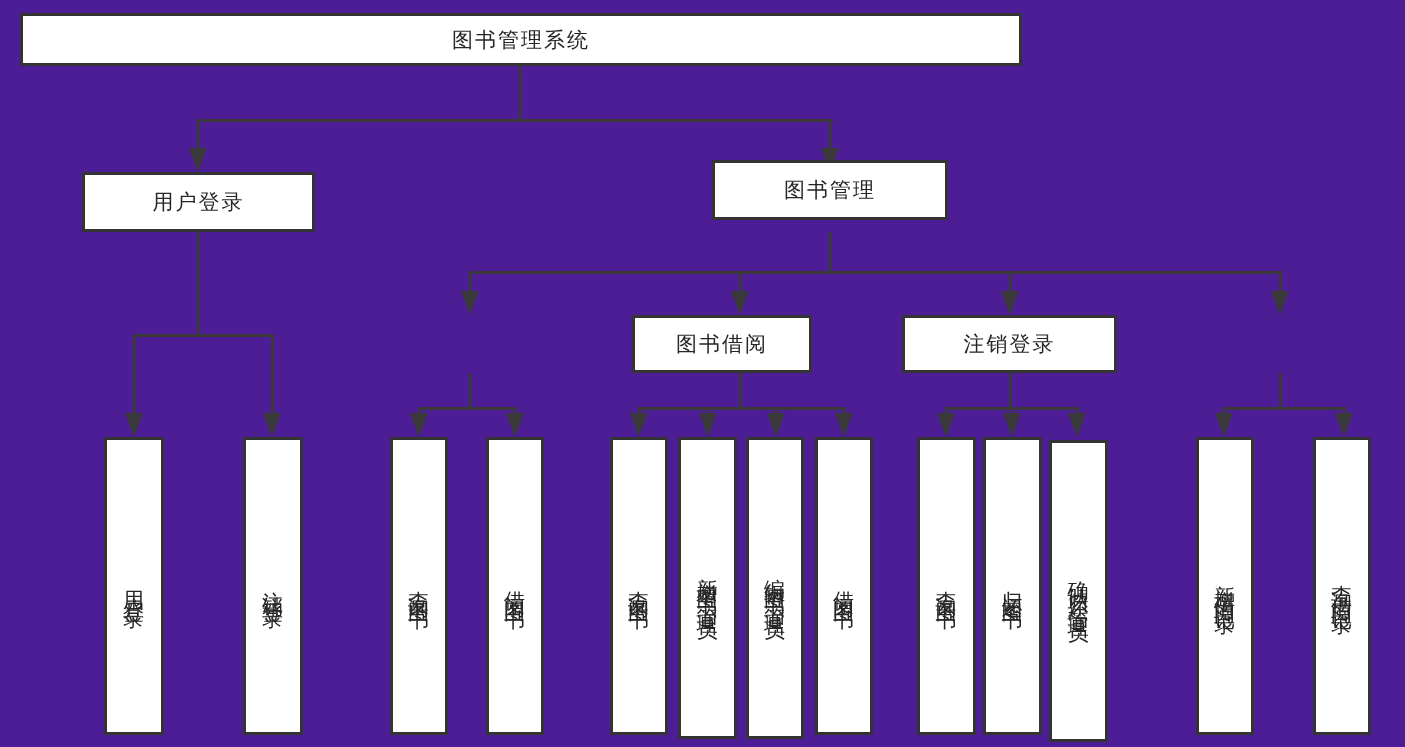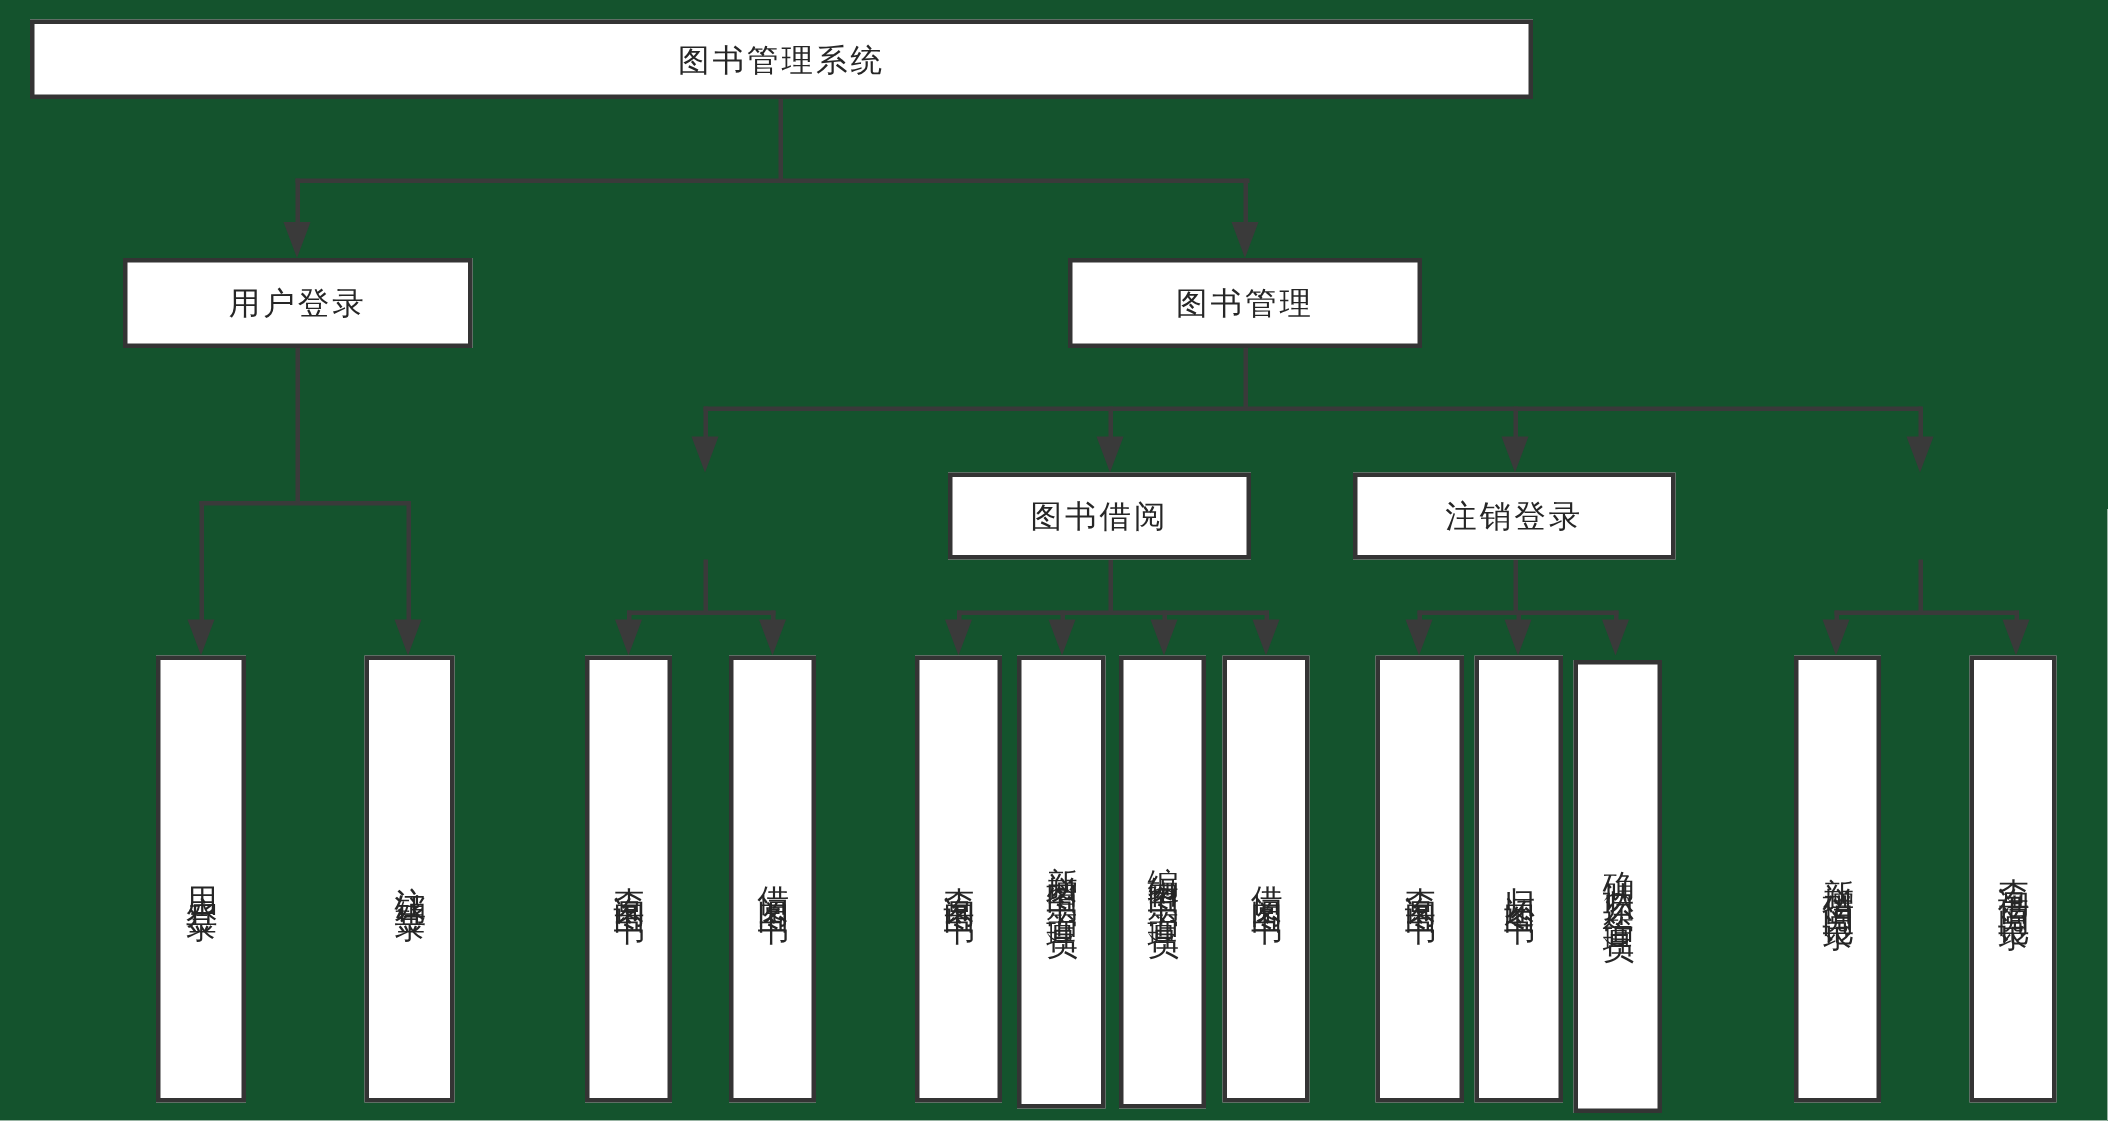--- a/index.html
+++ b/index.html
@@ -1,17 +1,17 @@
 <!DOCTYPE html>
 <html><head>
 <meta charset="utf-8">
 <style>
   html,body { margin:0; padding:0; background:#ffffff; }
   #stage {
-    position:relative; width:1405px; height:747px; background:#14532d;
+    position:relative; width:1405px; height:747px; background:#4c1d95;
     font-family:"Liberation Sans", sans-serif; overflow:hidden;
   }
   .node {
     position:absolute; box-sizing:border-box;
     border:3px solid #343434; background:#ffffff;
     display:flex; align-items:center; justify-content:center;
     color:#262626; font-size:21px; letter-spacing:2px;
     z-index:2;
   }
   .leaf span {
@@ -38,26 +38,26 @@
 <div id="stage">
 
   <div class="node" style="left:20px;top:13px;width:1002px;height:53px">
     <span>图书管理系统</span>
   </div>
 
   <div class="node" style="left:82px;top:172px;width:233px;height:60px">
     <span>用户登录</span>
   </div>
 
-  <div class="node" style="left:712px;top:172px;width:236px;height:60px">
+  <div class="node" style="left:712px;top:160px;width:236px;height:60px">
     <span>图书管理</span>
   </div>
 
 
-  <div class="node" style="left:632px;top:315px;width:202px;height:58px">
+  <div class="node" style="left:632px;top:315px;width:180px;height:58px">
     <span>图书借阅</span>
   </div>
 
   <div class="node" style="left:902px;top:315px;width:215px;height:58px">
     <span>注销登录</span>
   </div>
 
 
   <div class="node leaf" style="left:104px;top:437px;width:60px;height:298px">
     <span>用户登录</span>

